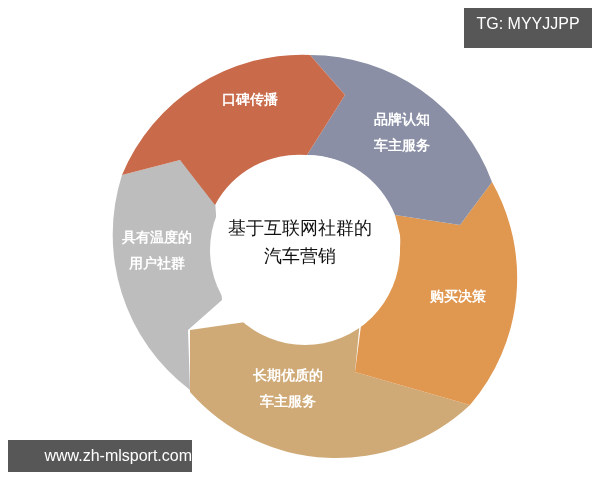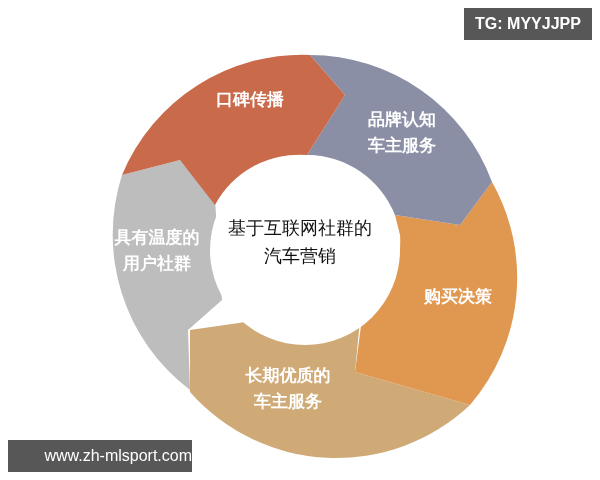--- a/index.html
+++ b/index.html
@@ -1,21 +1,21 @@
 <!DOCTYPE html>
 <html><head>
 <meta charset="utf-8">
 <style>
   html, body { margin:0; padding:0; }
   body { width:600px; height:480px; background:#ffffff; position:relative; overflow:hidden; font-family:"DejaVu Sans", sans-serif; }
   #diagram { position:absolute; left:0; top:0; width:600px; height:480px; }
-  .seg-label { position:absolute; color:#ffffff; font-weight:bold; font-size:17px; line-height:26px; text-align:center; white-space:nowrap; }
+  .seg-label { position:absolute; color:#ffffff; font-weight:bold; font-size:14px; line-height:26px; text-align:center; white-space:nowrap; }
   .center-label { position:absolute; left:210px; top:214px; width:180px; text-align:center; color:#111111; font-weight:normal; font-size:18px; line-height:28px; }
   .badge { position:absolute; background:#575757; color:#ffffff; font-family:"Liberation Sans", sans-serif; font-size:16px; }
-  #tg-badge { left:464px; top:8px; width:128px; height:32px; line-height:32px; text-align:center;font-weight:bold; }
+  #tg-badge { left:464px; top:8px; width:128px; height:40px; line-height:32px; text-align:center; }
   #site-badge { left:8px; top:440px; width:184px; height:32px; line-height:32px; text-align:right; }
 </style>
 </head>
 <body>
 
 <svg id="diagram" viewBox="0 0 600 480" xmlns="http://www.w3.org/2000/svg">
 
   <path fill="#BDBDBD" d="M 190 390 A 195 195 0 0 1 122 175 L 180 160 L 215 200 L 222 300 L 188 330 Z"></path>
 
   <path fill="#CFAA77" d="M 190 330 L 260 320 A 95 95 0 0 0 360 320 L 355 372 L 470 405 A 195 195 0 0 1 190 392 Z"></path>

